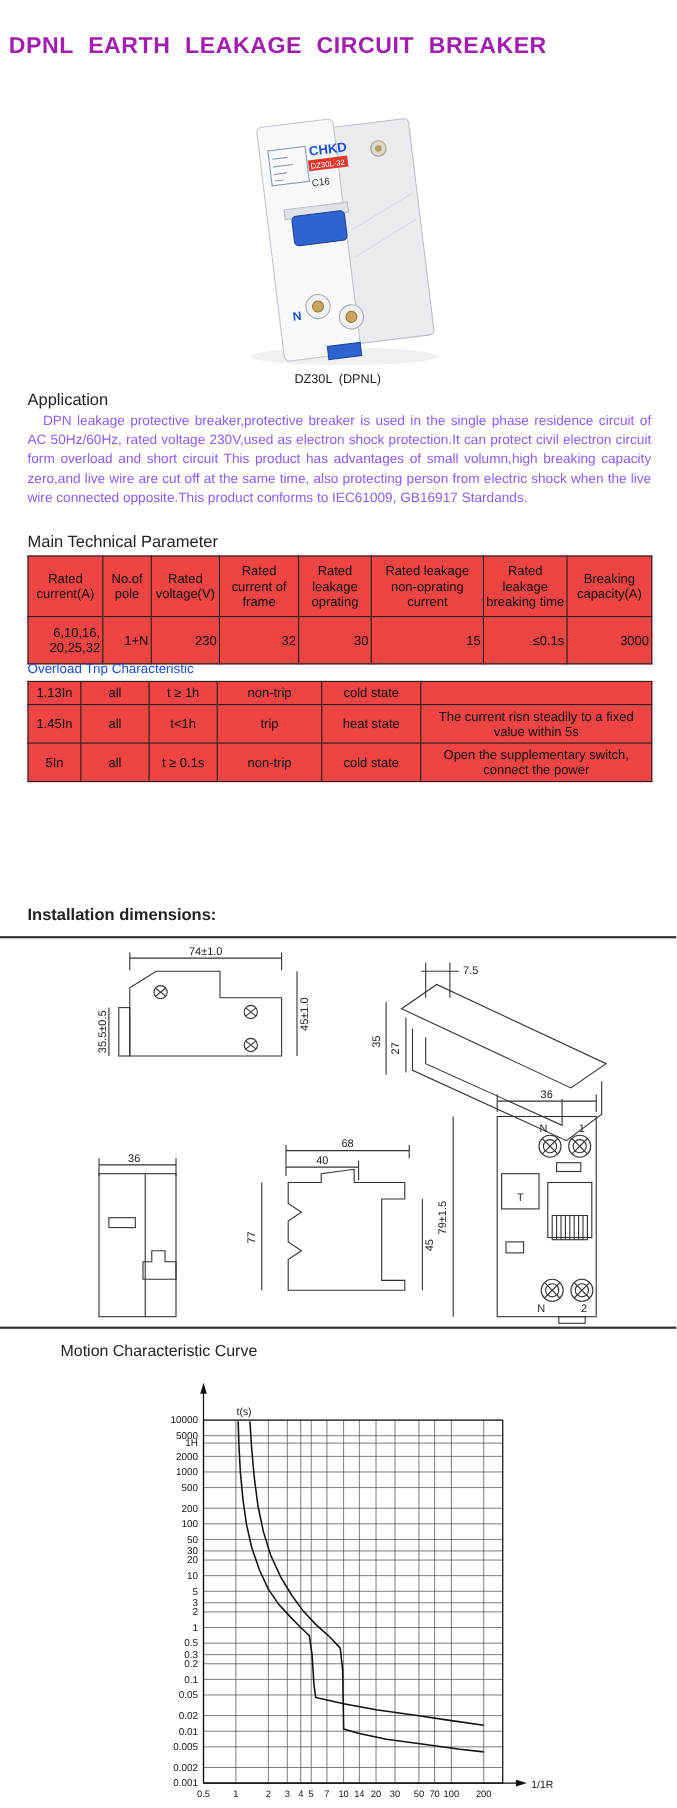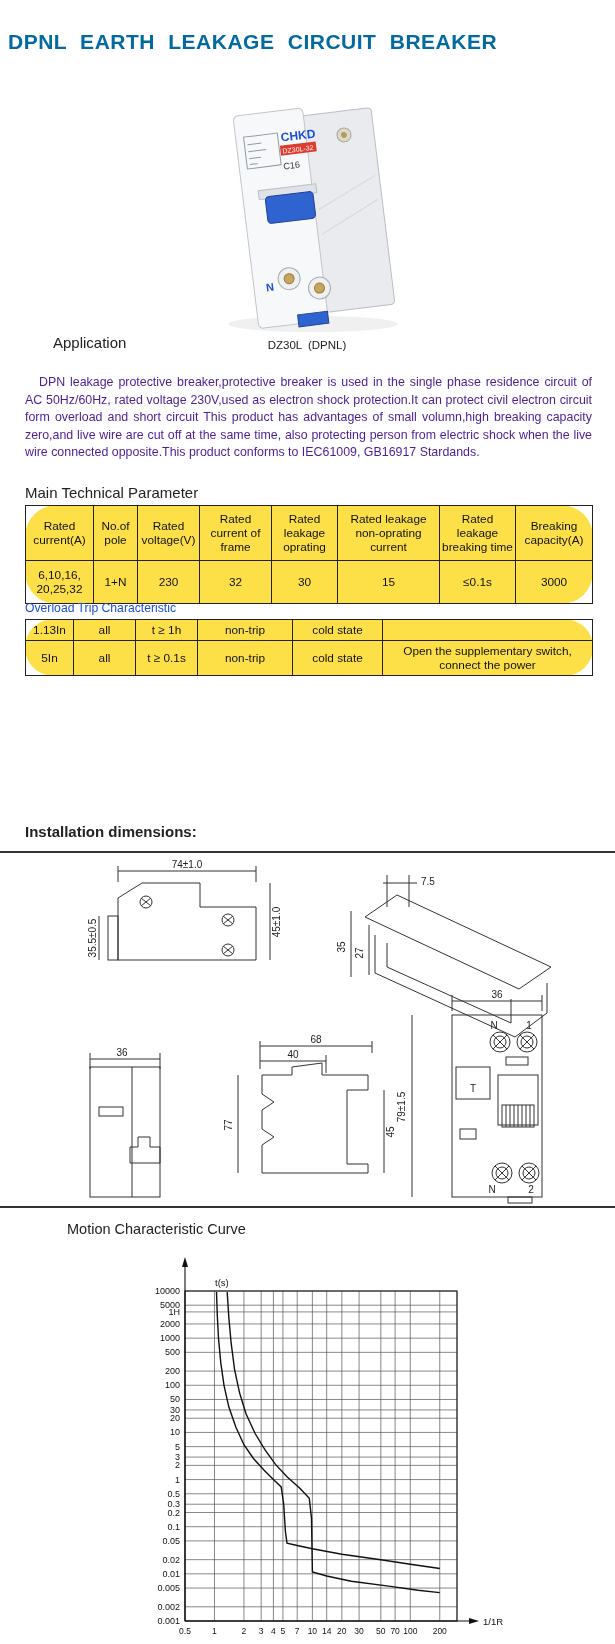--- a/index.html
+++ b/index.html
@@ -3,49 +3,49 @@
 <meta charset="utf-8">
 <style>
   html,body{margin:0;padding:0;}
   body{
     width:615px;height:1644px;position:relative;background:#ffffff;
     font-family:"Liberation Sans",sans-serif;color:#111;
   }
   .abs{position:absolute;}
   .page-title{
     left:8px;top:30px;font-size:21px;font-weight:bold;letter-spacing:0.5px;
-    word-spacing:7px;color:#0369a1;white-space:nowrap;
+    word-spacing:7px;color:#a21caf;white-space:nowrap;
   }
   .photo{left:193px;top:86px;width:228px;height:250px;}
   .caption{left:193px;top:339px;width:228px;text-align:center;font-size:11.5px;color:#222;word-spacing:3px;}
   .h-section{font-size:15px;color:#222;}
-  .app-heading{left:25px;top:334px;margin-left:28px;}
+  .app-heading{left:25px;top:355px;}
   .app-body{
     left:25px;top:374px;width:567px;font-size:12.4px;line-height:17.6px;
-    text-align:justify;text-indent:14px;color:#4c1d95;
+    text-align:justify;text-indent:14px;color:#8b5cf6;
   }
   .mtp-heading{left:25px;top:484px;}
-  .tbl{border-collapse:collapse;table-layout:fixed;background:#fde047;border-radius:32px;}
+  .tbl{border-collapse:collapse;table-layout:fixed;background:#ef4444;}
   .tbl th,.tbl td{
     border:1px solid #222;font-weight:normal;text-align:center;vertical-align:middle;
     font-size:11.8px;line-height:14px;padding:3px 2px;color:#111;
   }
   .t1{left:25px;top:505px;width:567px;}
   .t1 th{height:48px;}
-  .t1 td{height:36px;}
+  .t1 td{height:36px;text-align:right;}
   .otc-heading{left:25px;top:601px;font-size:12.2px;color:#1d4ed8;}
   .t2{left:25px;top:619px;width:567px;}
   .t2 th{height:36px;}
   .divider{left:0;top:0;width:615px;border-top:2px solid #333;height:0;}
   .dv1{top:851px;}
   .dv2{top:1206px;}
   .inst-heading{left:25px;top:823px;font-weight:bold;}
   .drawings{left:0;top:855px;width:613px;height:350px;}
   .drw{position:absolute;}
-  .curve-heading{left:55px;top:1221px;font-size:14.5px;margin-left:12px;}
+  .curve-heading{left:55px;top:1221px;font-size:14.5px;}
   .chart{left:135px;top:1253px;width:380px;height:398px;}
   svg text{font-family:"Liberation Sans",sans-serif;}
   .lineart path,.lineart line,.lineart rect,.lineart circle,.lineart polygon,.lineart polyline{
     stroke:#333;stroke-width:1;fill:none;
   }
   .lineart text{fill:#222;font-size:10px;stroke:none;}
 </style>
 </head>
 <body>
 
@@ -129,20 +129,28 @@
       <col style="width:210px">
   </colgroup>
   <tbody>
   <tr>
     <td>1.13In</td>
     <td>all</td>
     <td>t ≥ 1h</td>
     <td>non-trip</td>
     <td>cold state</td>
     <td></td>
+  </tr>
+  <tr>
+    <td>1.45In</td>
+    <td>all</td>
+    <td>t&lt;1h</td>
+    <td>trip</td>
+    <td>heat state</td>
+    <td>The current risn steadily to a fixed value within 5s</td>
   </tr>
   <tr>
     <td>5In</td>
     <td>all</td>
     <td>t ≥ 0.1s</td>
     <td>non-trip</td>
     <td>cold state</td>
     <td>Open the supplementary switch, connect the power</td>
   </tr>
 </tbody>

